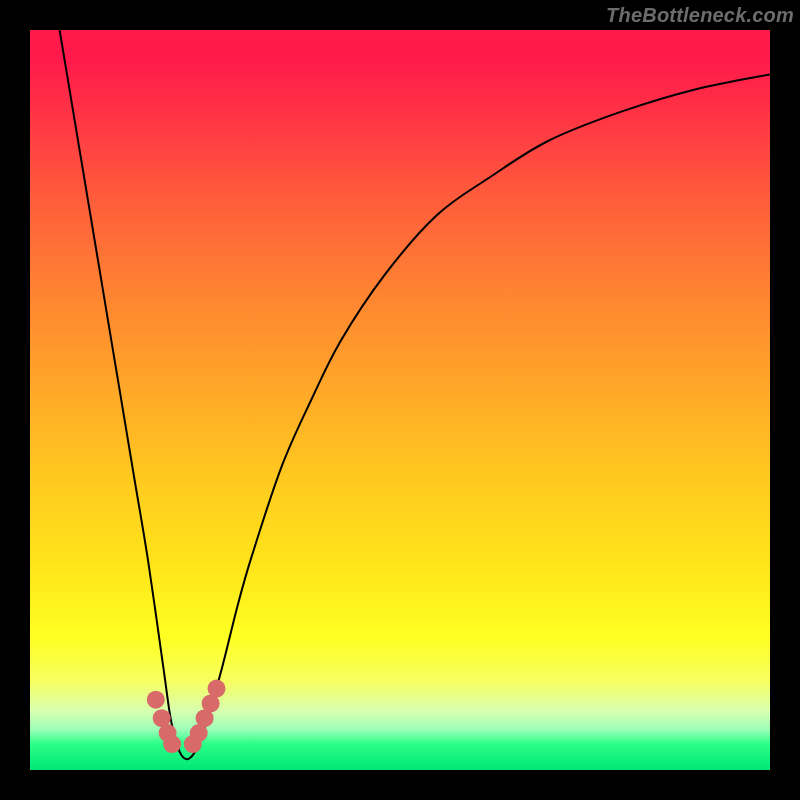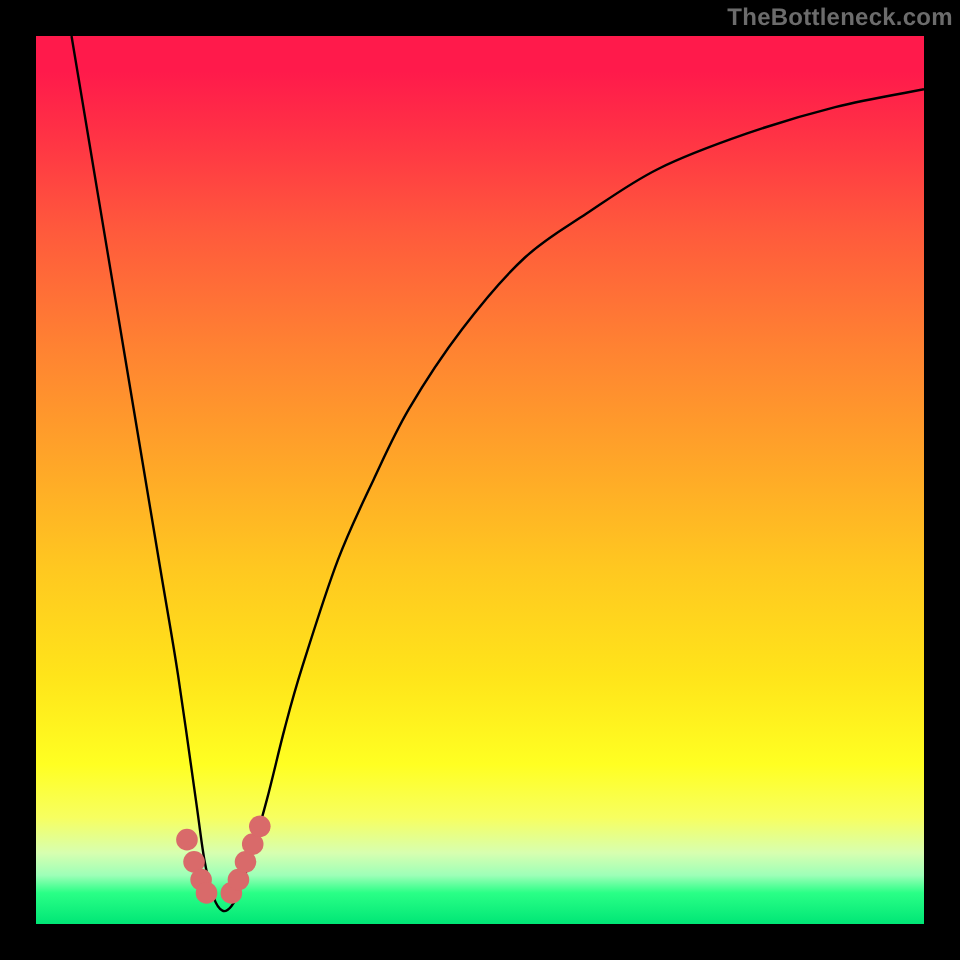--- a/index.html
+++ b/index.html
@@ -9,20 +9,21 @@
     height: 800px;
     background: #000;
     overflow: hidden;
     font-family: Arial, Helvetica, sans-serif;
   }
   .stage {
     position: relative;
     width: 800px;
     height: 800px;
     background: #000;
+    font-style: italic;
   }
   .plot {
     position: absolute;
     left: 30px;
     top: 30px;
     width: 740px;
     height: 740px;
     overflow: hidden;
   }
   .gradient {

